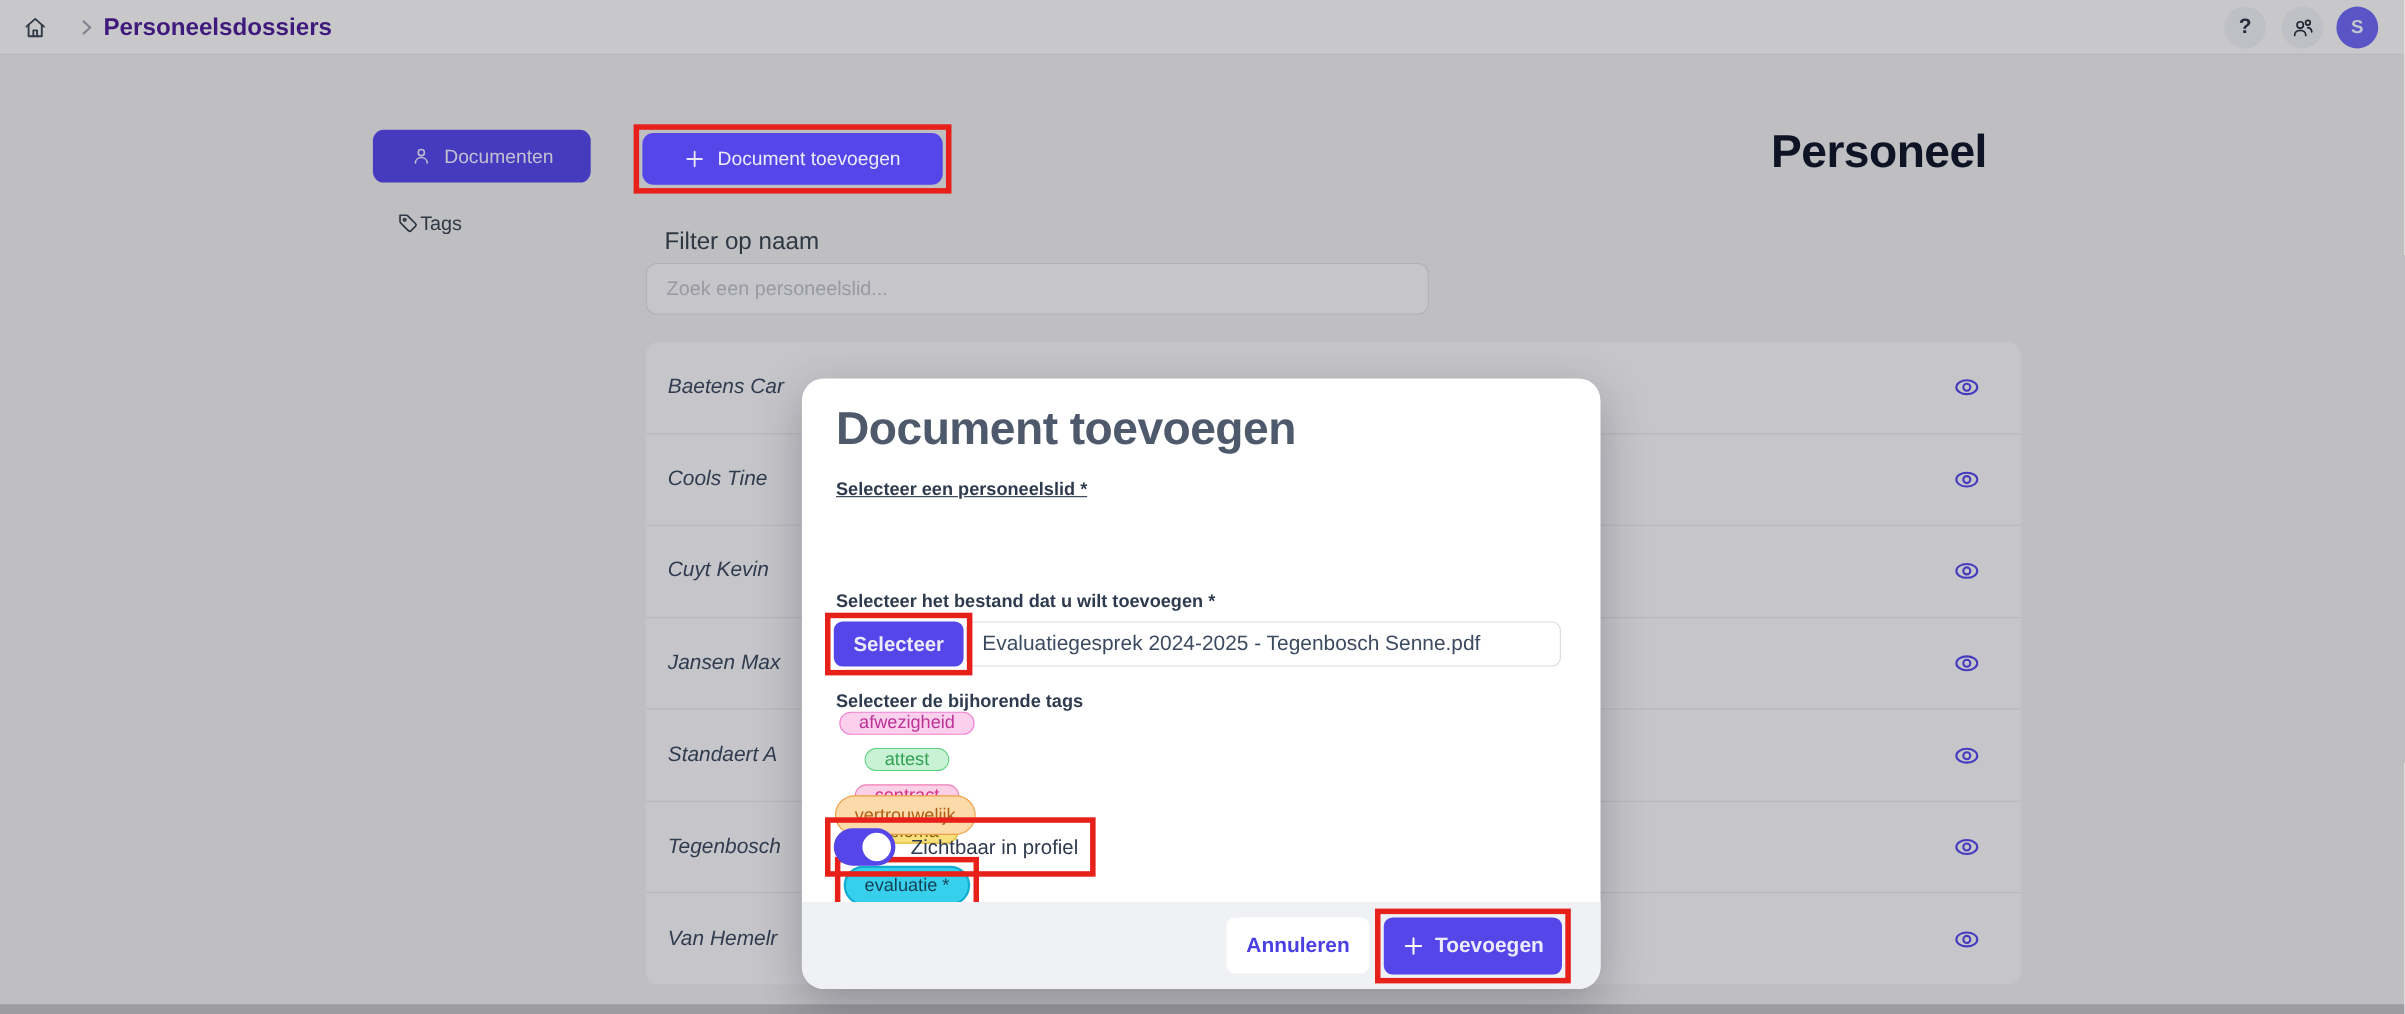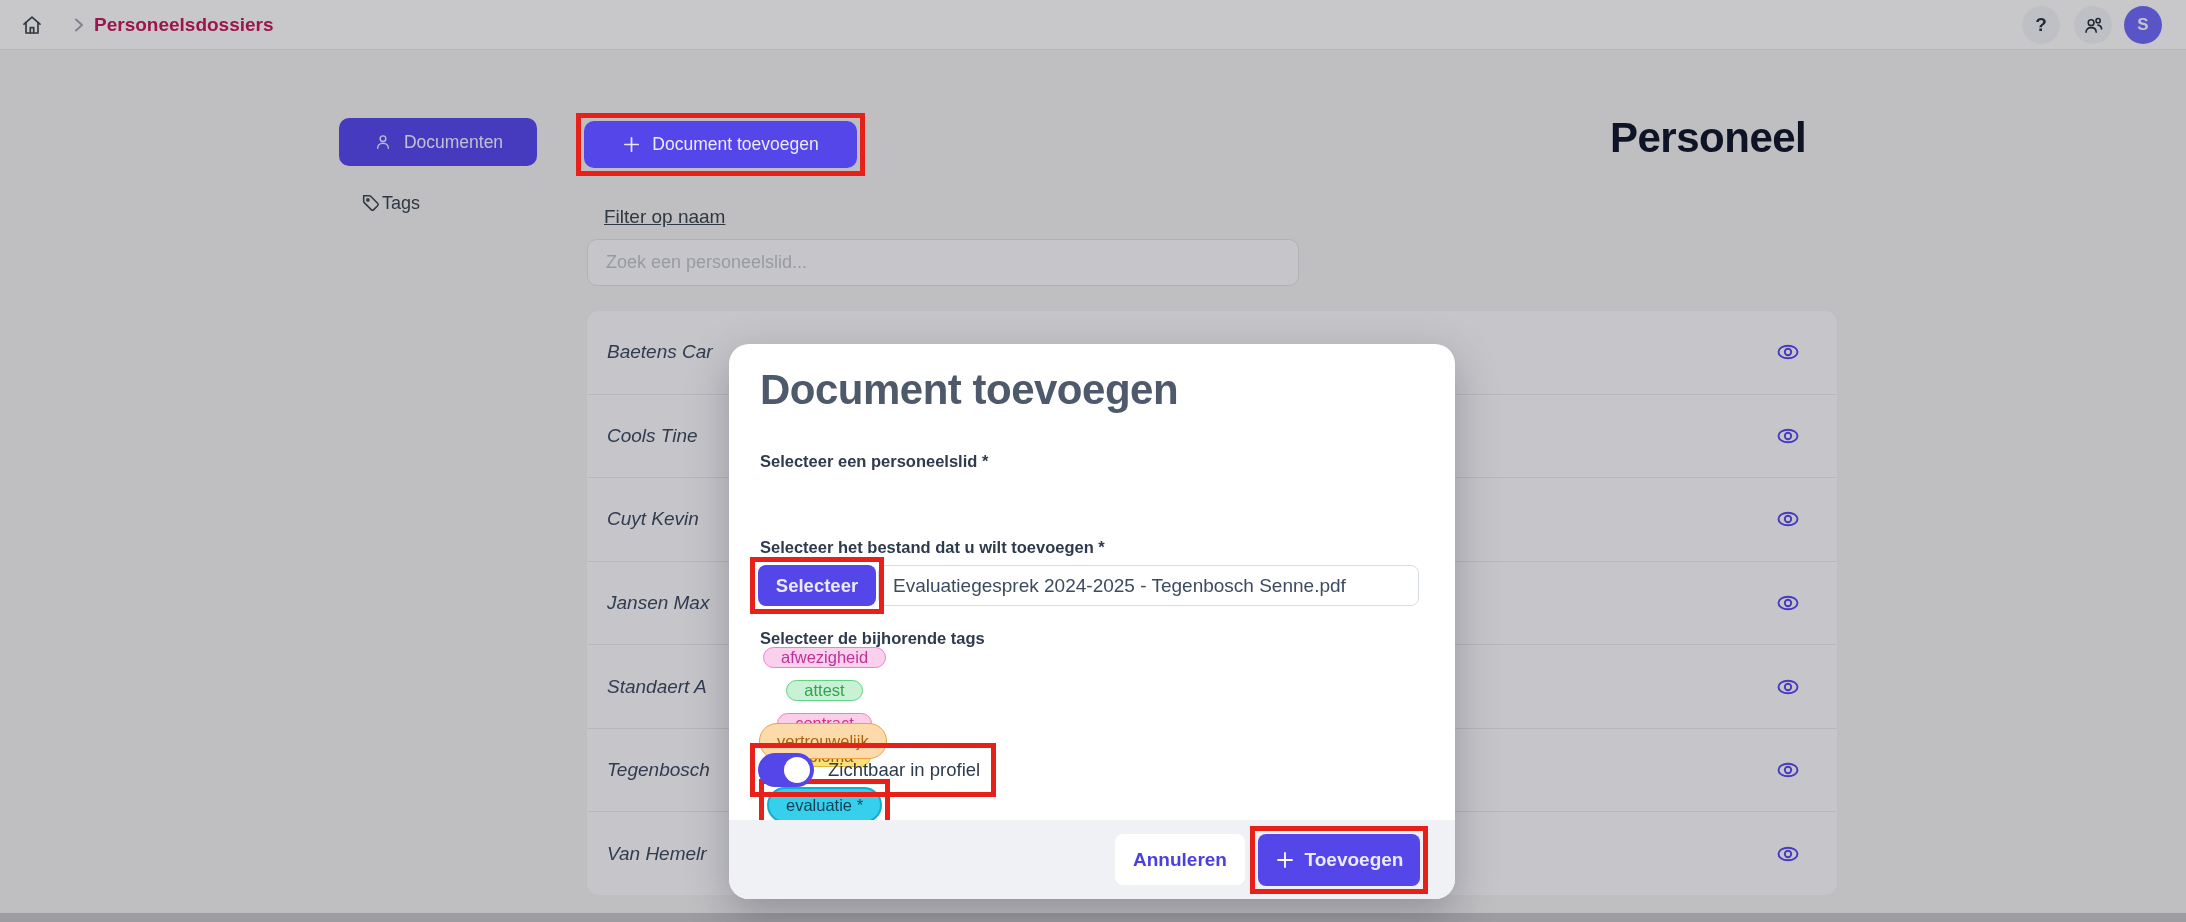--- a/index.html
+++ b/index.html
@@ -4,49 +4,49 @@
 <style>
   * { box-sizing: border-box; margin: 0; padding: 0; }
   html,body { width:2186px; height:922px; }
   body { font-family: "Liberation Sans", "DejaVu Sans", sans-serif; overflow: hidden; }
   .page { position: relative; width: 2186px; height: 922px; background:#e9e9ec; overflow:hidden; }
 
   
   .topbar { position:absolute; left:0; top:0; width:2186px; height:50px; background:#f4f4f6; border-bottom:1px solid #dfdfe3; z-index:1; }
   .home-btn { position:absolute; left:20px; top:13px; width:24px; height:24px; cursor:pointer; }
   .crumb-sep { position:absolute; left:70px; top:16px; width:18px; height:18px; }
-  .crumb-text { position:absolute; left:94px; top:0; height:50px; line-height:50px; font-size:19px; font-weight:600; color:#be185d; }
+  .crumb-text { position:absolute; left:94px; top:0; height:50px; line-height:50px; font-size:22px; font-weight:600; color:#4c1d95; }
   .circle-btn { position:absolute; top:6px; width:38px; height:38px; border-radius:50%; background:#e9ebef; display:flex; align-items:center; justify-content:center; cursor:pointer; }
   .help-btn { left:2022px; font-size:19px; color:#2b3240; font-weight:600; }
   .users-btn { left:2074px; }
   .avatar-btn { left:2124px; background:#6c67f0; color:#eef0fb; font-size:17px; font-weight:600; }
 
   
   .btn { display:flex; align-items:center; justify-content:center; gap:11px; background:#5446e8; color:#eceafd; border:none; border-radius:10px; font-size:17.5px; font-family:inherit; cursor:pointer; }
   .btn-documenten { position:absolute; left:339px; top:118px; width:198px; height:48px; }
   .tags-item { position:absolute; left:360px; top:192px; display:flex; align-items:center; font-size:18px; color:#39434f; cursor:pointer; }
   .heading-personeel { position:absolute; left:1610px; top:114px; width:232px; font-size:42px; font-weight:800; color:#0f172a; letter-spacing:-0.5px; }
-  .filter-label { position:absolute; left:604px; top:206px; font-size:19px; color:#39434f;text-decoration:underline; }
+  .filter-label { position:absolute; left:604px; top:206px; font-size:22px; color:#39434f; }
   .filter-input { position:absolute; left:587px; top:239px; width:712px; height:47px; border-radius:10px; background:#f2f2f5; border:1px solid #d8d9de; padding:16px 18px; font-size:18px; font-family:inherit; color:#3a485f; }
   .filter-input::placeholder { color:#b9bcc6; }
 
   .list { position:absolute; left:587px; top:311px; width:1250px; height:584px; border-radius:12px; background:#f2f2f5; display:flex; flex-direction:column; overflow:hidden; }
   .row { flex:1; display:flex; align-items:center; justify-content:space-between; padding:0 36px 0 20px; border-bottom:1px solid #dfe0e4; }
   .row:last-child { border-bottom:none; }
   .row-name { font-size:19px; font-weight:500; color:#3a485f; white-space:nowrap;font-style:italic; }
   .eye-btn { width:26px; height:22px; cursor:pointer; }
 
   .bottom-strip { position:absolute; left:0; top:913px; width:2186px; height:9px; background:#bebec3; }
 
   
   .backdrop { position:absolute; inset:0; background:rgba(8,8,14,0.19); z-index:10; }
   .modal { position:absolute; left:729px; top:344px; width:726px; height:555px; background:#ffffff; border-radius:20px; box-shadow:0 14px 44px rgba(20,20,40,0.28); z-index:20; }
   .m-title { position:absolute; left:31px; top:22px; font-size:42px; font-weight:800; color:#4e5a6b; letter-spacing:-0.5px; }
   .m-label { position:absolute; font-size:16.5px; font-weight:600; color:#2e3a4d; line-height:18px; }
-  .m-label1 { left:31px; top:108px; }
+  .m-label1 { left:31px; top:92px;text-decoration:underline; }
   .m-label2 { left:31px; top:194px; }
   .m-label3 { left:31px; top:285px; }
 
   .red-wrap { border:5px solid #e8201a; padding:3px; background:transparent; }
   .rw-abs { position:absolute; z-index:5; }
   .rw-add { left:576px; top:113px; z-index:30; }
   .rw-member { left:22px; top:122px; }
   .rw-file { left:21px; top:213px; }
   .rw-toggle { left:21px; top:399px; }
   .rw-inline { display:inline-flex; }

